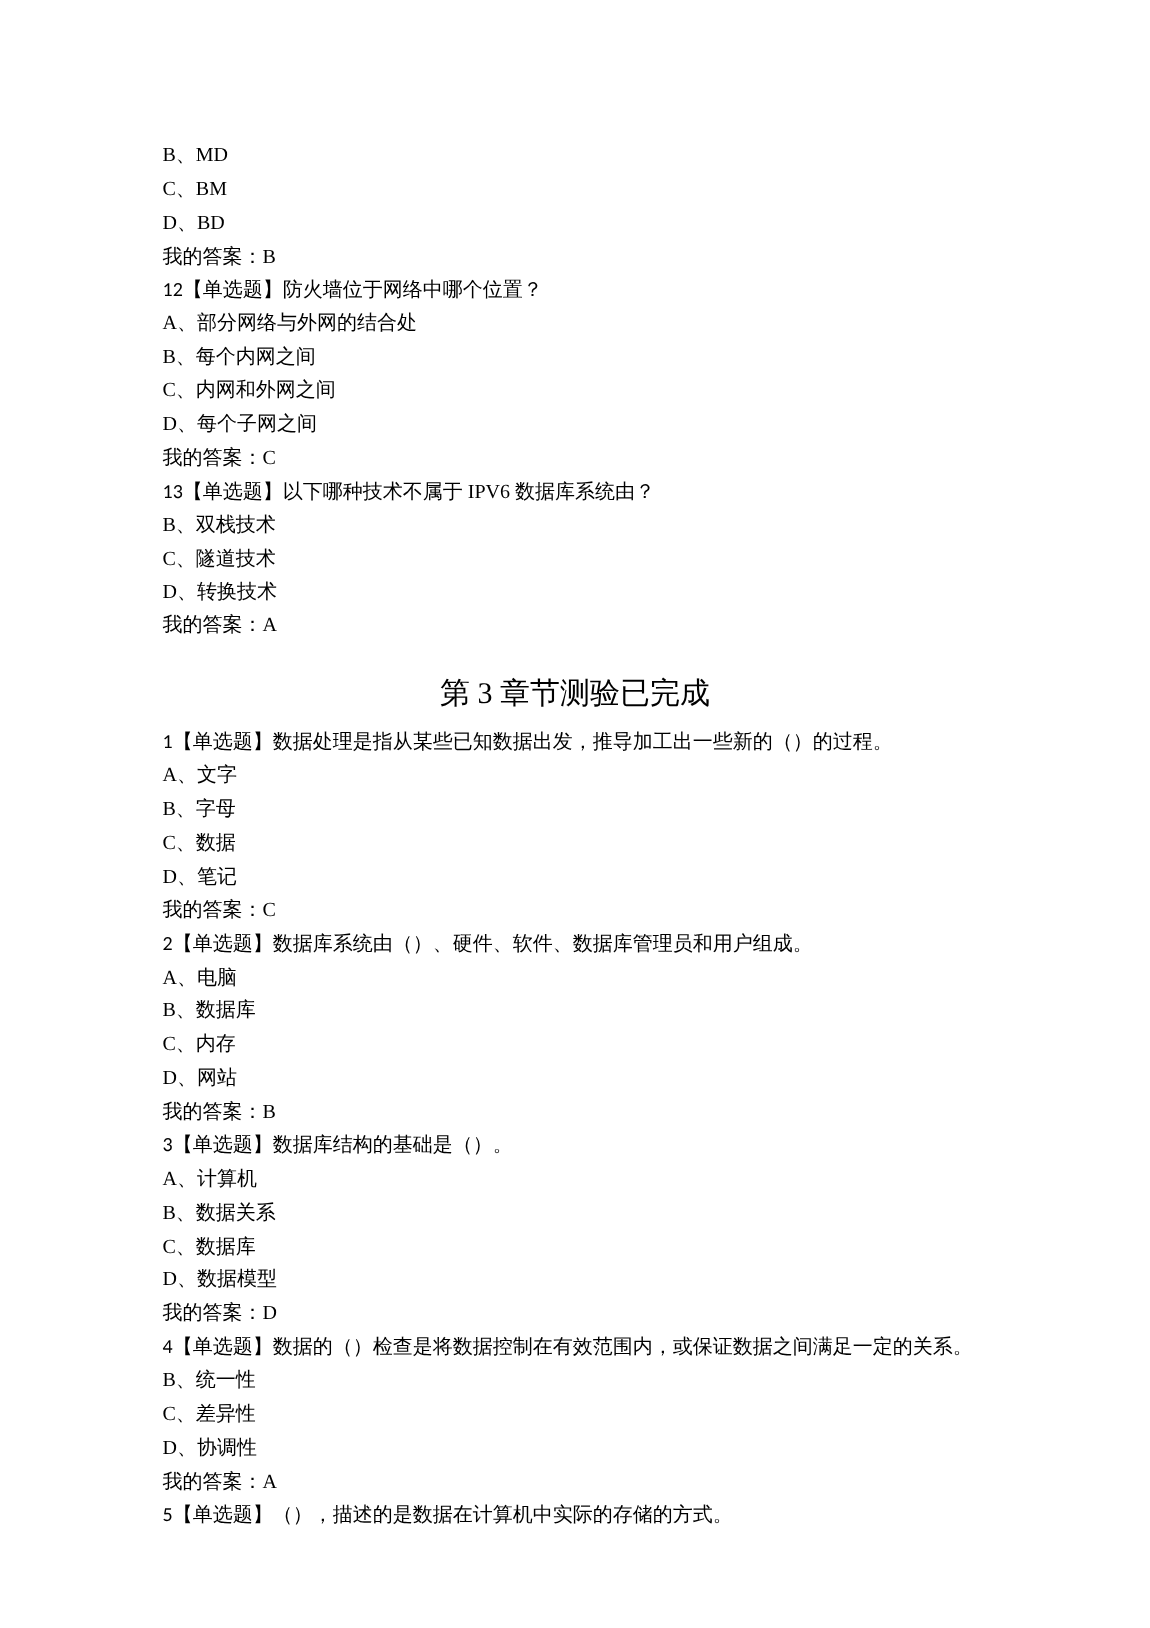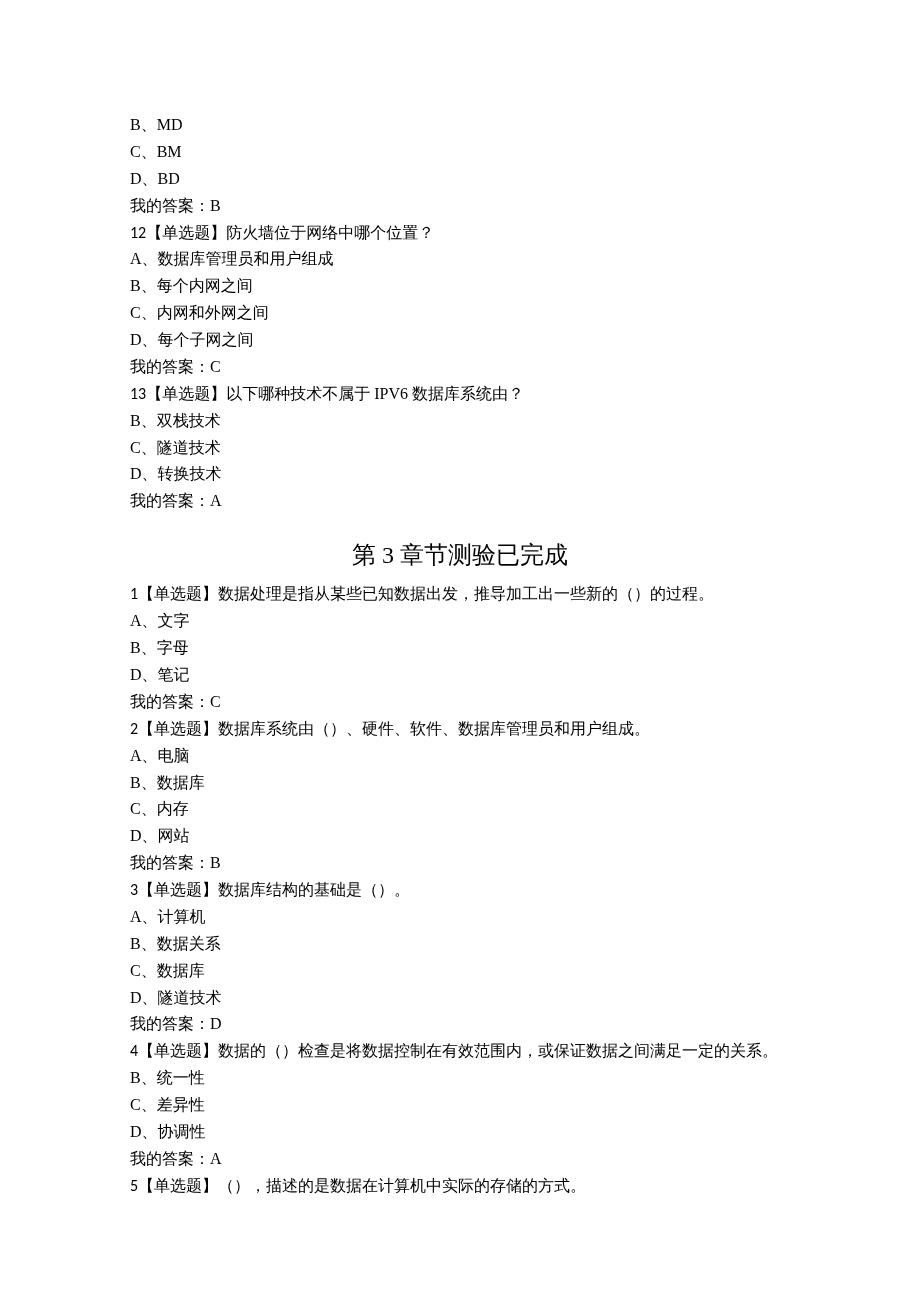--- a/index.html
+++ b/index.html
@@ -37,60 +37,61 @@
 
   <div>
     <div class="line">B、MD</div>
     <div class="line">C、BM</div>
     <div class="line">D、BD</div>
     <div class="line">我的答案：B</div>
   </div>
 
   <div>
     <div class="line"><span class="num">12</span><span>【单选题】</span><span>防火墙位于网络中哪个位置？</span></div>
-    <div class="line">A、数据库管理员和用户组成</div>
+    <div class="line">A、部分网络与外网的结合处</div>
     <div class="line">B、每个内网之间</div>
     <div class="line">C、内网和外网之间</div>
     <div class="line">D、每个子网之间</div>
     <div class="line">我的答案：C</div>
   </div>
 
   <div>
     <div class="line"><span class="num">13</span><span>【单选题】</span><span>以下哪种技术不属于 IPV6 数据库系统由？</span></div>
     <div class="line">B、双栈技术</div>
     <div class="line">C、隧道技术</div>
     <div class="line">D、转换技术</div>
     <div class="line">我的答案：A</div>
   </div>
 
   <div class="heading">第 3 章节测验已完成</div>
 
   <div>
     <div class="line"><span class="num">1</span><span>【单选题】</span><span>数据处理是指从某些已知数据出发，推导加工出一些新的（）的过程。</span></div>
     <div class="line">A、文字</div>
     <div class="line">B、字母</div>
+    <div class="line">C、数据</div>
     <div class="line">D、笔记</div>
     <div class="line">我的答案：C</div>
   </div>
 
   <div>
     <div class="line"><span class="num">2</span><span>【单选题】</span><span>数据库系统由（）、硬件、软件、数据库管理员和用户组成。</span></div>
     <div class="line">A、电脑</div>
     <div class="line">B、数据库</div>
     <div class="line">C、内存</div>
     <div class="line">D、网站</div>
     <div class="line">我的答案：B</div>
   </div>
 
   <div>
     <div class="line"><span class="num">3</span><span>【单选题】</span><span>数据库结构的基础是（）。</span></div>
     <div class="line">A、计算机</div>
     <div class="line">B、数据关系</div>
     <div class="line">C、数据库</div>
-    <div class="line">D、隧道技术</div>
+    <div class="line">D、数据模型</div>
     <div class="line">我的答案：D</div>
   </div>
 
   <div>
     <div class="line"><span class="num">4</span><span>【单选题】</span><span>数据的（）检查是将数据控制在有效范围内，或保证数据之间满足一定的关系。</span></div>
     <div class="line">B、统一性</div>
     <div class="line">C、差异性</div>
     <div class="line">D、协调性</div>
     <div class="line">我的答案：A</div>
   </div>

